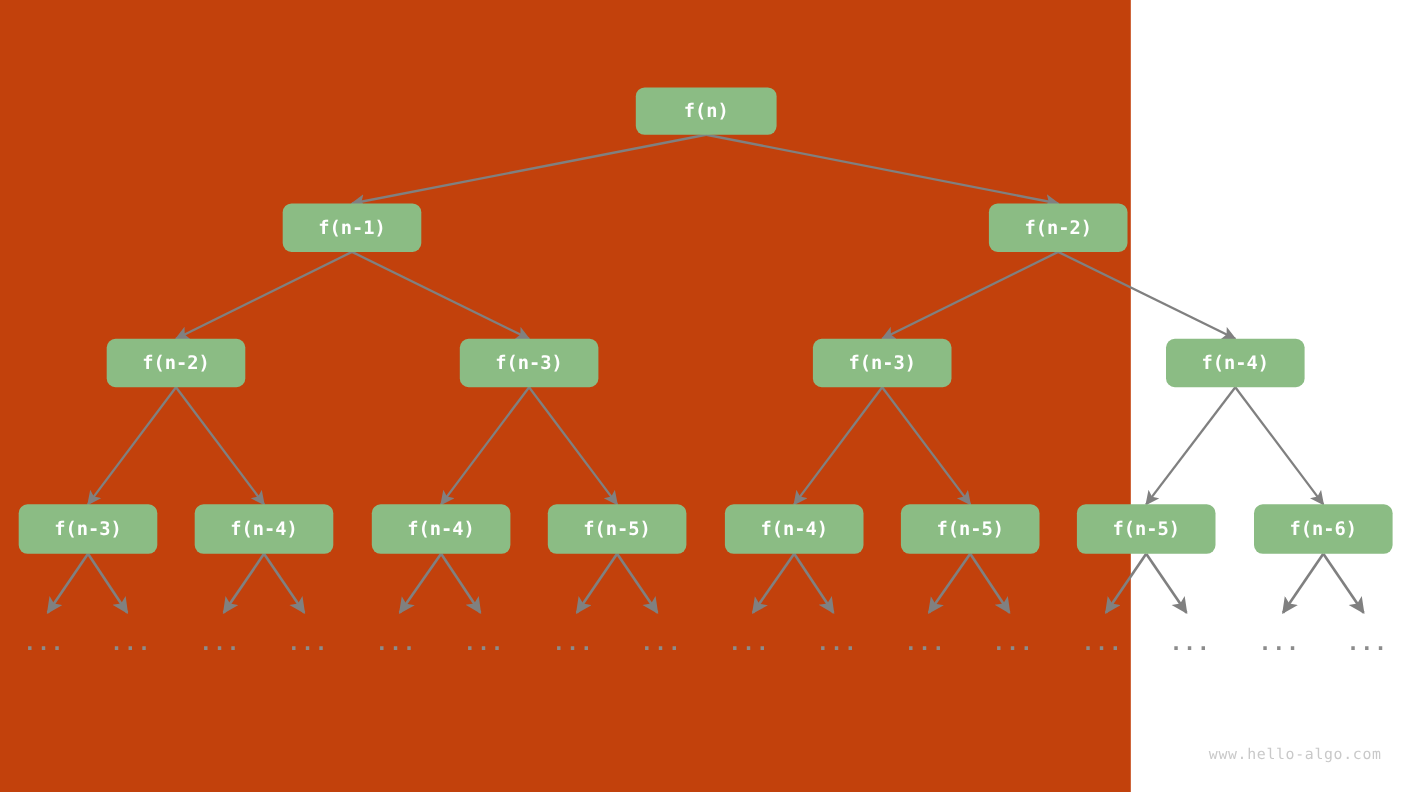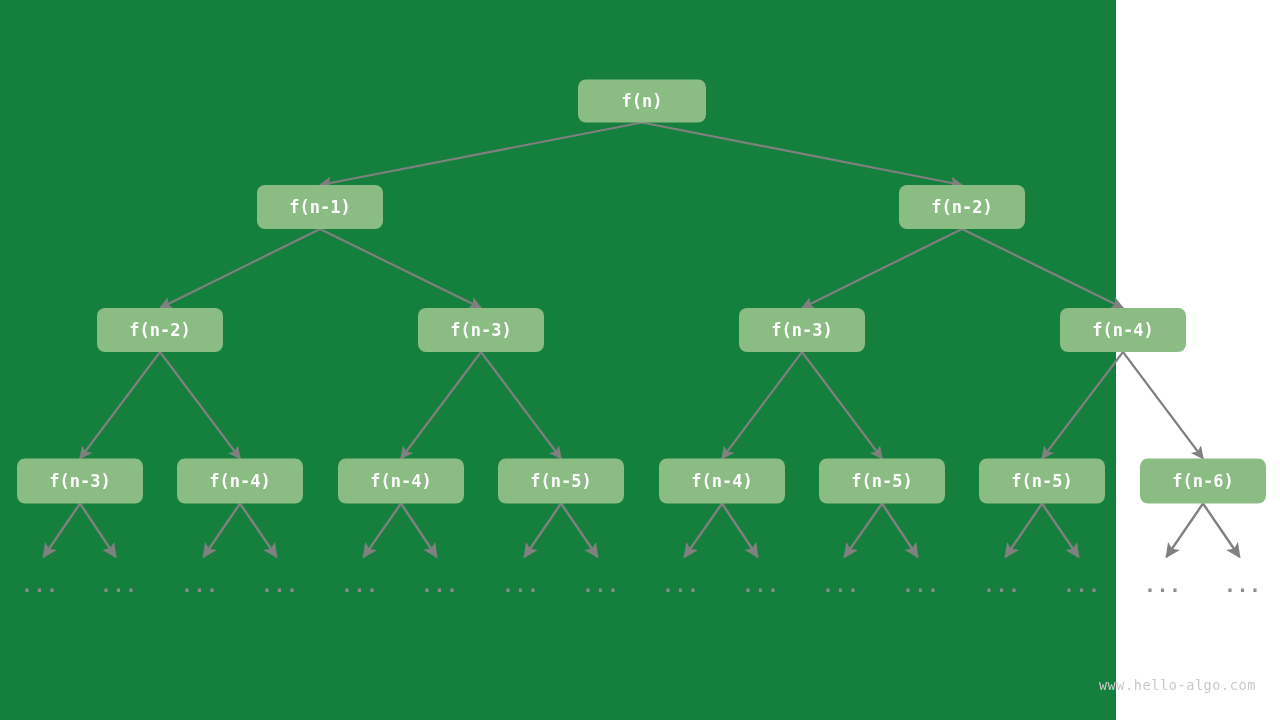--- a/index.html
+++ b/index.html
@@ -8,23 +8,23 @@
     background: #ffffff;
   }
   body {
     width: 1280px;
     height: 720px;
     overflow: hidden;
     font-family: "DejaVu Sans Mono", monospace;
   }
   #canvas-wrap {
     position: relative;
-    width: 1116px;
+    width: 1028px;
     height: 720px;
-    background: #15803d;
+    background: #c2410c;
   }
   svg#tree {
     display: block;
     width: 1280px;
     height: 720px;
   }
   .node-box {
     fill: #8BBC84;
   }
   .node-label {

